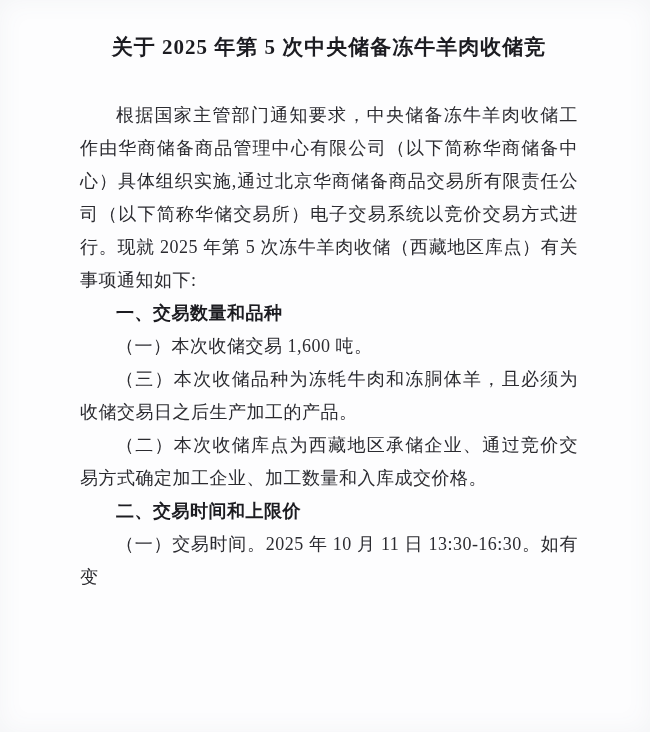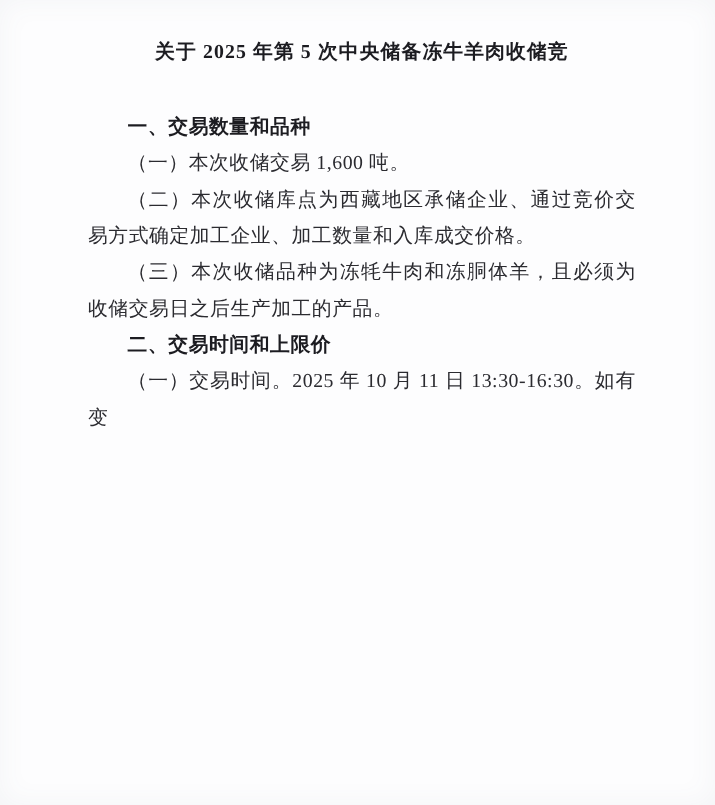--- a/index.html
+++ b/index.html
@@ -23,21 +23,21 @@
     color: var(--text);
     background:
       radial-gradient(ellipse 130% 110% at 50% 45%, rgba(255,255,255,0) 70%, rgba(120,130,145,0.07) 100%),
       var(--page-bg);
     box-shadow: inset 0 0 26px rgba(90,100,115,0.06);
   }
   .title {
     text-align: center;
     font-weight: bold;
     color: var(--title);
-    font-size: 18px;
+    font-size: 21px;
     line-height: 37px;
     letter-spacing: 1px;
     margin-top: 3px;
   }
   .body-text {
     margin-top: 33px;
     font-size: 18px;
     line-height: 33px;
     letter-spacing: 0.5px;
     text-align: justify;
@@ -52,28 +52,29 @@
 
 <div class="page">
 
   <div class="title">
     <div>关于 2025 年第 5 次中央储备冻牛羊肉收储竞</div>
   </div>
 
   <div class="body-text">
 
 
+    <p class="indent">根据国家主管部门通知要求，中央储备冻牛羊肉收储工作由华商储备商品管理中心有限公司（以下简称华商储备中心）具体组织实施,通过北京华商储备商品交易所有限责任公司（以下简称华储交易所）电子交易系统以竞价交易方式进行。现就 2025 年第 5 次冻牛羊肉收储（西藏地区库点）有关事项通知如下:</p>
 
     <p class="indent heading">一、交易数量和品种</p>
 
     <p class="indent">（一）本次收储交易 1,600 吨。</p>
 
+    <p class="indent">（三）本次收储品种为冻牦牛肉和冻胴体羊，且必须为收储交易日之后生产加工的产品。</p>
+
     <p class="indent">（二）本次收储库点为西藏地区承储企业、通过竞价交易方式确定加工企业、加工数量和入库成交价格。</p>
-
-    <p class="indent">（三）本次收储品种为冻牦牛肉和冻胴体羊，且必须为收储交易日之后生产加工的产品。</p>
 
 
     <p class="indent heading">二、交易时间和上限价</p>
 
     <p class="indent">（一）交易时间。2025 年 10 月 11 日 13:30-16:30。如有变</p>
 
   </div>
 </div>
 
 </body></html>

